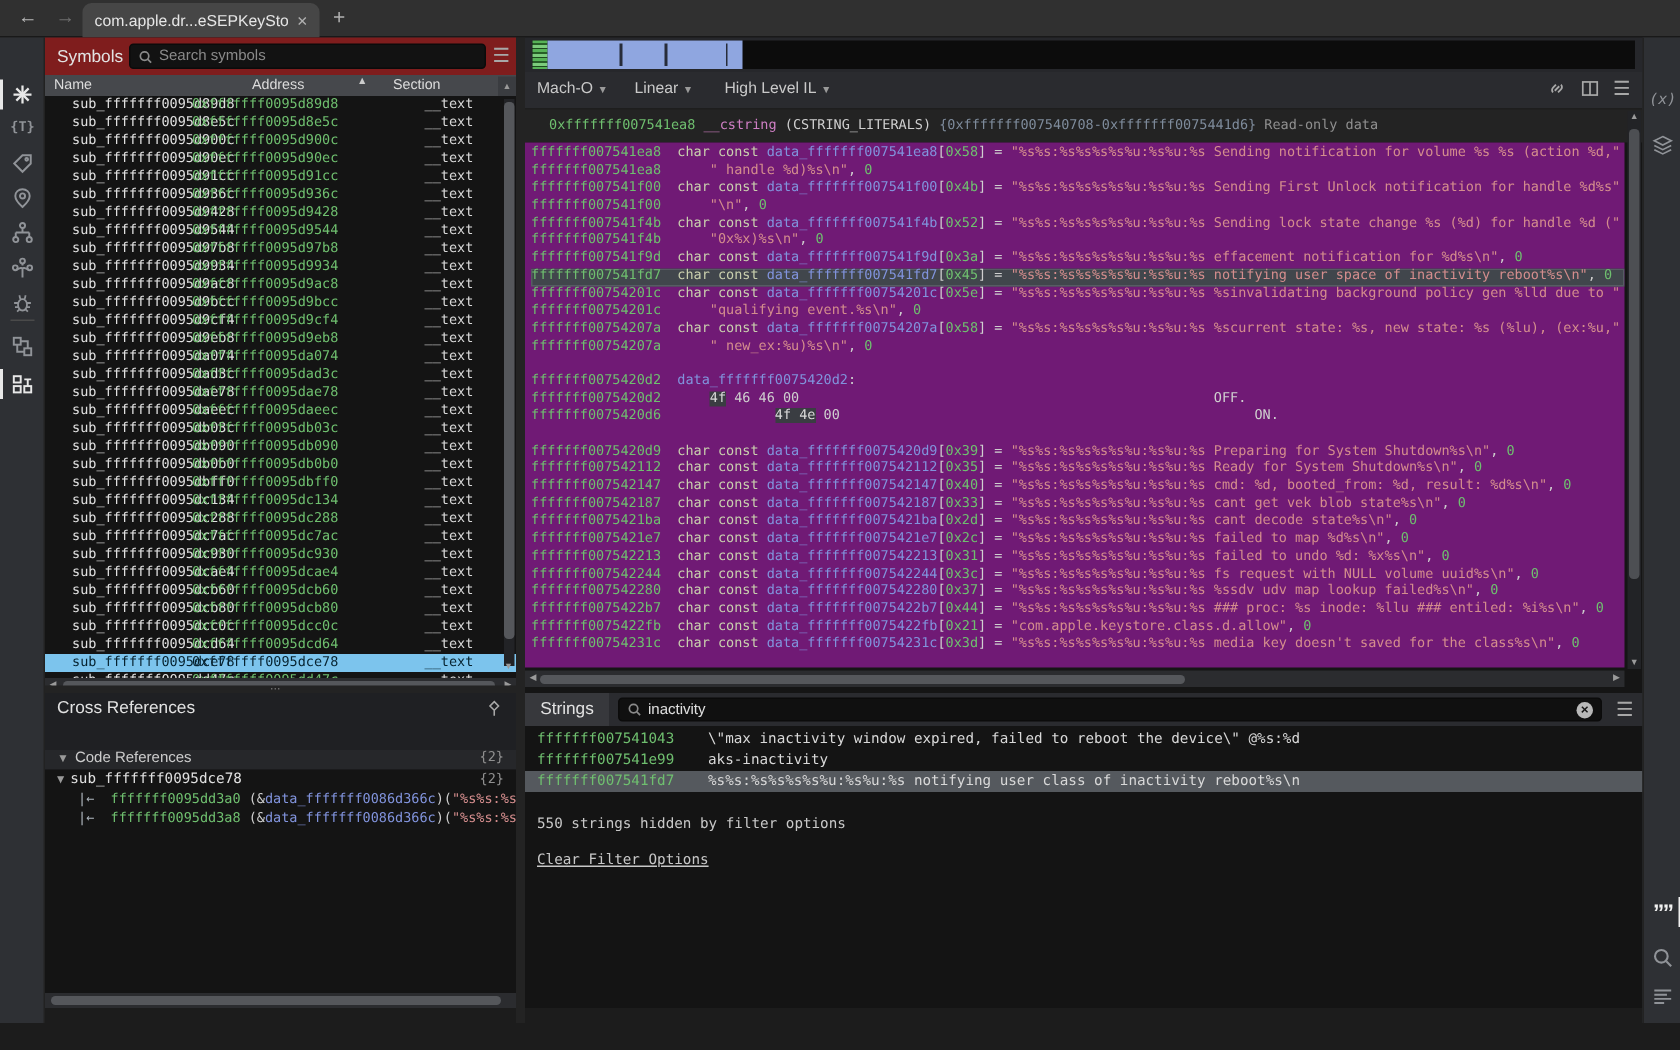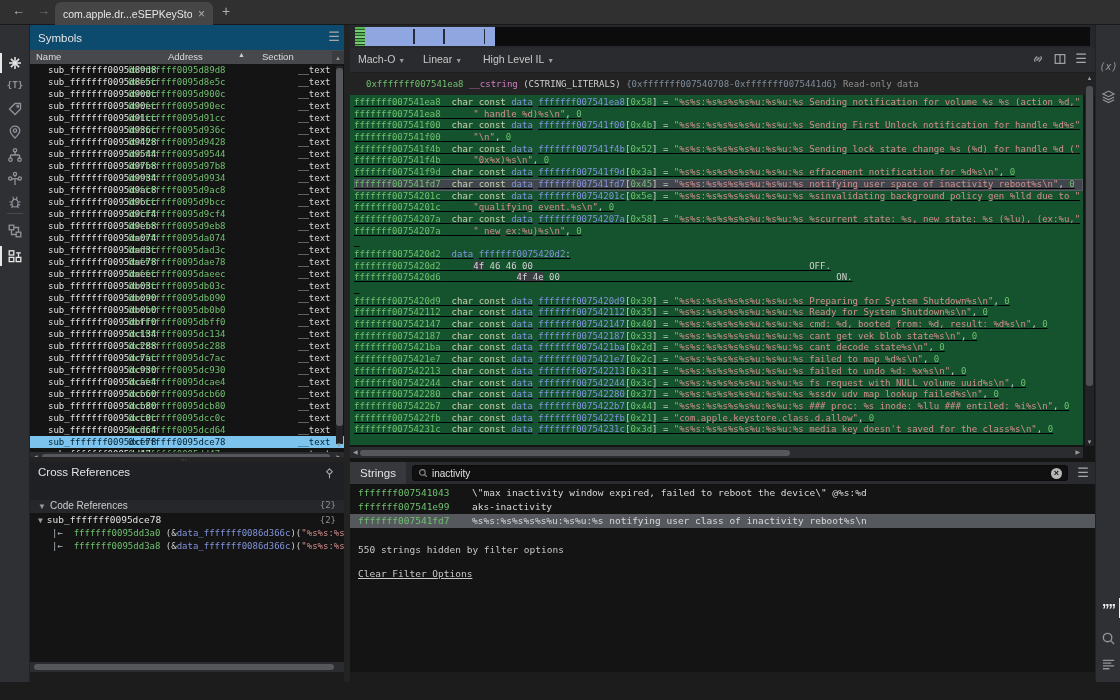--- a/index.html
+++ b/index.html
@@ -20,40 +20,40 @@
   .lstrip { position:absolute; left:0; top:25px; width:30px; height:657px; background:#2e3034; border-right:1px solid #222; }
   .licon { position:absolute; left:0; width:30px; height:24px; display:flex; align-items:center; justify-content:center; color:#909398; }
   .licon svg { width:16px; height:16px; }
   .licon.active { color:#e8e8e8; }
   .licon.active::before { content:""; position:absolute; left:0; top:2px; width:2px; height:20px; background:#e8e8e8; }
   .licon .txtic { font-size:9px; font-weight:bold; font-family:"DejaVu Sans Mono", monospace; }
   .ldivider { position:absolute; left:7px; width:16px; height:1px; background:#4a4a4a; }
 
   
   .sym-panel { position:absolute; left:30px; top:25px; width:314px; height:437px; background:#1e1f22; }
-  .sym-header { position:absolute; left:0; top:0; width:100%; height:25px; background:#0c4a6e; display:flex; align-items:center; }
+  .sym-header { position:absolute; left:0; top:0; width:100%; height:25px; background:#7f1d1d; display:flex; align-items:center; }
   .panel-title { color:#e2e2e2; font-size:11.5px; margin-left:8px; }
   .searchbox { position:absolute; left:56px; top:4px; width:238px; height:17px; background:#121212; border:1px solid #0b0b0b; border-radius:3px; display:flex; align-items:center; padding:0 5px; }
   .searchbox svg { width:10px; height:10px; color:#8a8a8a; flex:none; }
   .searchbox input { background:transparent; border:none; outline:none; color:#d8d8d8; font-size:10px; margin-left:4px; width:100%; font-family:"Liberation Sans", sans-serif; }
   .searchbox input::placeholder { color:#8a8a8a; }
   .burger { color:#a8a8a8; font-size:13px; position:absolute; }
   .sym-burger { right:4px; top:4px; }
 
   .tbl-head { position:absolute; left:0; top:25px; width:100%; height:14px; background:#46484c; color:#dcdcdc; font-size:9.5px; }
   .tbl-head span { position:absolute; top:1px; }
   .th-name { left:6px; } .th-addr { left:138px; } .th-sort { left:208px; font-size:7px; color:#cccccc; top:3px; }
   .th-sec { left:232px; }
   .th-up { position:absolute; right:0; top:0; width:12px; height:14px; background:#3a3c40; color:#9a9a9a; font-size:6px; text-align:center; line-height:14px; }
 
   .sym-body { position:absolute; left:0; top:39px; width:100%; height:389px; overflow:hidden; background:#141414; }
   .sym-row { position:relative; height:12px; font-family:"DejaVu Sans Mono", monospace; font-size:9px; line-height:12px; white-space:nowrap; }
   .sym-row .c-name { position:absolute; left:18px; color:#e0e0e0; }
   .sym-row .c-addr { position:absolute; left:98px; color:#6fbf6f; }
-  .sym-row .c-sec  { position:absolute; left:268px; color:#d8d8d8; }
+  .sym-row .c-sec  { position:absolute; left:253px; color:#d8d8d8; }
   .sym-row.sel { background:#7cc4ed; }
   .sym-row.sel .c-name, .sym-row.sel .c-addr, .sym-row.sel .c-sec { color:#06222f; }
 
   .sym-vscroll { position:absolute; right:1px; top:41px; width:7px; height:378px; background:#222326; }
   .sym-vthumb { position:absolute; left:0; top:2px; width:7px; height:358px; background:#55575b; border-radius:3px; }
   .sym-vdown { position:absolute; right:0px; top:414px; width:10px; height:12px; color:#9a9a9a; font-size:6px; text-align:center; line-height:12px; }
   .hscroll { position:absolute; background:#2b2c2f; }
   .hs-arrow { position:absolute; top:0; color:#9a9a9a; font-size:6px; line-height:10px; }
   .hs-thumb { position:absolute; top:2px; height:6px; background:#55575b; border-radius:3px; }
 
@@ -68,21 +68,21 @@
   .map-blue { position:absolute; left:10px; top:0; width:130px; height:19px; background:#8fa6e0; }
   .map-tick { position:absolute; top:2px; width:2px; height:15px; background:#272c3a; }
 
   .mtoolbar { position:absolute; left:0; top:23px; width:745px; height:25px; background:#2a2b2f; border-bottom:1px solid #1e1e1e; color:#c9c9c9; font-size:10.5px; }
   .dd { position:absolute; top:5px; }
   .caret { color:#9a9a9a; font-size:7px; margin-left:3px; }
   .tb-icons { position:absolute; right:8px; top:4px; display:flex; gap:8px; color:#a8a8a8; }
   .tb-icons svg { width:14px; height:14px; }
 
   .hdr-band { position:absolute; left:0; top:48px; width:745px; height:22px; background:#232323; font-family:"DejaVu Sans Mono", monospace; font-size:9px; line-height:22px; white-space:pre; padding-left:16px; }
-  .code-area { position:absolute; left:0; top:70px; width:733px; height:350px; background:#14532d; overflow:hidden; padding:2px 0 0 4px;text-decoration:underline; }
+  .code-area { position:absolute; left:0; top:70px; width:733px; height:350px; background:#701a75; overflow:hidden; padding:2px 0 0 4px; }
   .cl { height:11.7px; line-height:11.7px; font-family:"DejaVu Sans Mono", monospace; font-size:9px; white-space:pre; }
   .cl.hl { background:#41464c; box-shadow:0 0 0 1px #565c63 inset; }
   .tka { color:#6fbf6f; } .tkw { color:#cfcfcf; } .tkk { color:#c9cfae; }
   .tkn { color:#8193dc; } .tkg { color:#6fbf6f; } .tks { color:#d48d8d; }
   .tkh { color:#d8d8d8; background:#3a3d42; }
   .tk-mag { color:#cf7fc4; } .tk-rng { color:#7e8b9b; } .tk-dim { color:#8f8f8f; }
 
   .code-vscroll { position:absolute; right:1px; top:49px; width:9px; height:372px; background:#222326; }
   .cv-up { position:absolute; top:1px; left:0; width:9px; text-align:center; color:#9a9a9a; font-size:6px; }
   .cv-thumb { position:absolute; left:1px; top:12px; width:7px; height:300px; background:#4d4f53; border-radius:3px; }
@@ -213,20 +213,27 @@
           <rect x="2.2" y="9.4" width="4.6" height="4.2"></rect>
           <rect x="9.2" y="9.4" width="4.6" height="4.2"></rect>
           <path d="M9.2 4.9 H13.8 M11.5 4.9 V9.4"></path>
         </svg>
     </div>
   </div>
 
   <div class="sym-panel">
     <div class="sym-header">
       <span class="panel-title">Symbols</span>
+      <div class="searchbox">
+        <svg viewBox="0 0 16 16" fill="none" stroke="currentColor" stroke-width="1.8">
+            <circle cx="7" cy="7" r="4.5"></circle>
+            <line x1="10.5" y1="10.5" x2="14" y2="14"></line>
+          </svg>
+        <input type="text" placeholder="Search symbols" style="">
+      </div>
       <span class="burger sym-burger">☰</span>
     </div>
     <div class="tbl-head">
       <span class="th-name">Name</span>
       <span class="th-addr">Address</span>
       <span class="th-sort">▲</span>
       <span class="th-sec">Section</span>
       <span class="th-up">▲</span>
     </div>
     <div class="sym-body">

